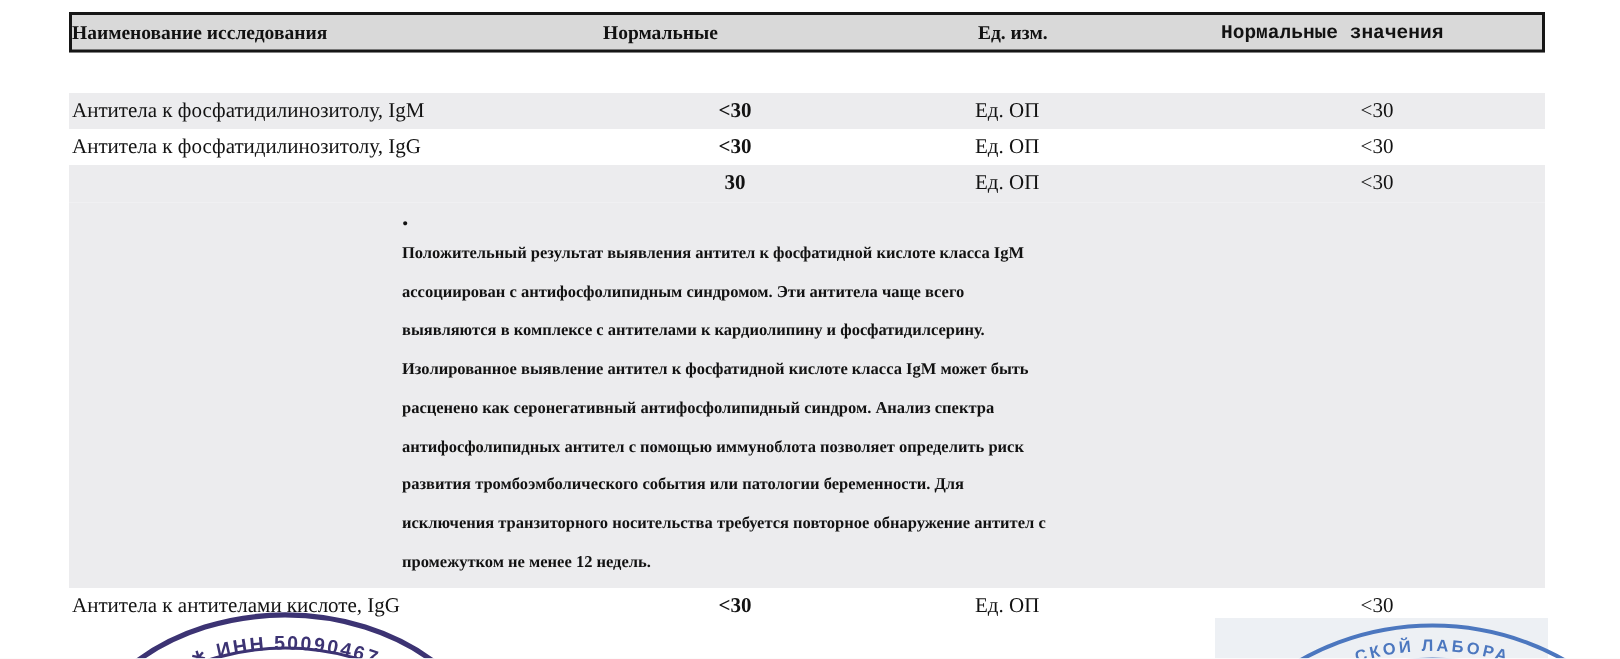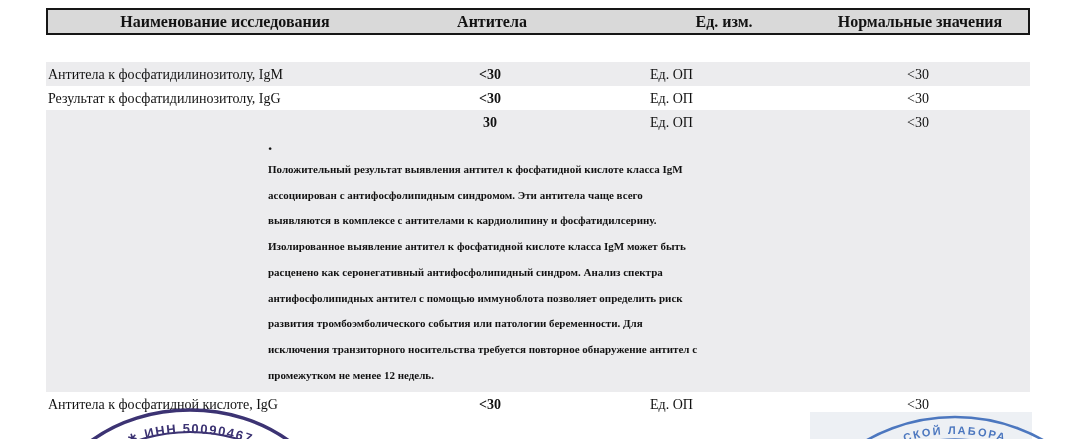--- a/index.html
+++ b/index.html
@@ -7,25 +7,25 @@
     position:relative;width:1080px;height:439px;background:#ffffff;
     font-family:"Liberation Serif","DejaVu Serif",serif;color:#121212;
     overflow:hidden;
   }
   
   .header-bar{
     position:absolute;left:46px;top:8px;width:984px;height:27px;
     background:#d9d9d9;border:2px solid #161616;box-sizing:border-box;
   }
   .hcell{position:absolute;top:1px;height:21px;line-height:21px;
-    font-weight:bold;font-size:16px;text-align:center;white-space:nowrap;}
+    font-weight:bold;font-size:13px;text-align:left;white-space:nowrap;}
   .hc1{left:0;width:354px;}
   .hc2{left:354px;width:180px;}
-  .hc3{left:576px;width:200px;}
-  .hc4{left:766px;width:212px;}
+  .hc3{left:604px;width:200px;}
+  .hc4{left:766px;width:212px;font-family:Liberation Mono, monospace;}
   
   .row{position:absolute;left:46px;width:984px;height:24px;}
   .row.gray{background:#ececee;}
   .cell{position:absolute;top:2px;height:22px;line-height:22px;font-size:14px;white-space:nowrap;}
   .c-name{left:2px;width:370px;text-align:left;}
   .c-result{left:354px;width:180px;text-align:center;font-weight:bold;}
   .c-unit{left:604px;width:200px;}
   .c-normal{left:772px;width:200px;text-align:center;}
   .r1{top:62px;} .r2{top:86px;} .r3{top:110px;height:25px;} .r4{top:392px;height:21px;}
   
@@ -48,34 +48,34 @@
   .stamp-left{left:30px;top:404px;}
   .stamp-right{left:820px;top:412px;}
 </style>
 </head>
 <body>
 
 <div class="page">
 
   <div class="header-bar">
     <div class="hcell hc1">Наименование исследования</div>
-    <div class="hcell hc2">Антитела</div>
+    <div class="hcell hc2">Нормальные</div>
     <div class="hcell hc3">Ед. изм.</div>
     <div class="hcell hc4">Нормальные значения</div>
   </div>
 
   <div class="row gray r1">
     <div class="cell c-name">Антитела к фосфатидилинозитолу, IgM</div>
     <div class="cell c-result">&lt;30</div>
     <div class="cell c-unit">Ед. ОП</div>
     <div class="cell c-normal">&lt;30</div>
   </div>
 
   <div class="row r2">
-    <div class="cell c-name">Результат к фосфатидилинозитолу, IgG</div>
+    <div class="cell c-name">Антитела к фосфатидилинозитолу, IgG</div>
     <div class="cell c-result">&lt;30</div>
     <div class="cell c-unit">Ед. ОП</div>
     <div class="cell c-normal">&lt;30</div>
   </div>
 
   <div class="row gray r3">
     <div class="cell c-result">30</div>
     <div class="cell c-unit">Ед. ОП</div>
     <div class="cell c-normal">&lt;30</div>
   </div>
@@ -87,21 +87,21 @@
 выявляются в комплексе с антителами к кардиолипину и фосфатидилсерину.
 Изолированное выявление антител к фосфатидной кислоте класса IgM  может быть
 расценено как серонегативный антифосфолипидный синдром. Анализ спектра
 антифосфолипидных антител с помощью иммуноблота позволяет  определить риск
 развития тромбоэмболического события или патологии беременности. Для
 исключения транзиторного носительства требуется повторное обнаружение антител с
 промежутком не менее 12 недель.</div>
   </div>
 
   <div class="row r4">
-    <div class="cell c-name">Антитела к фосфатидной кислоте, IgG</div>
+    <div class="cell c-name">Антитела к антителами кислоте, IgG</div>
     <div class="cell c-result">&lt;30</div>
     <div class="cell c-unit">Ед. ОП</div>
     <div class="cell c-normal">&lt;30</div>
   </div>
 
   <div class="stamp-panel"></div>
 
   <svg class="stamp-svg stamp-left" width="320" height="35" viewBox="0 0 320 35">
     <ellipse cx="160" cy="121" rx="145" ry="115" fill="none" stroke="#3c3373" stroke-width="3.5"></ellipse>
     <ellipse cx="160" cy="121" rx="125" ry="93" fill="none" stroke="#3c3373" stroke-width="2"></ellipse>

